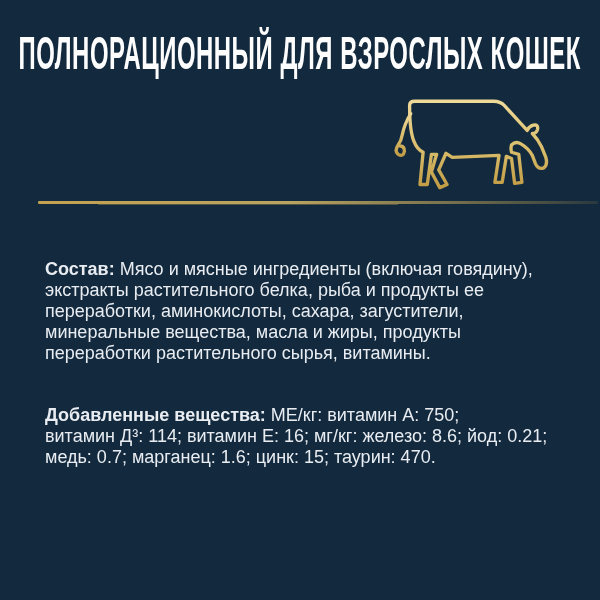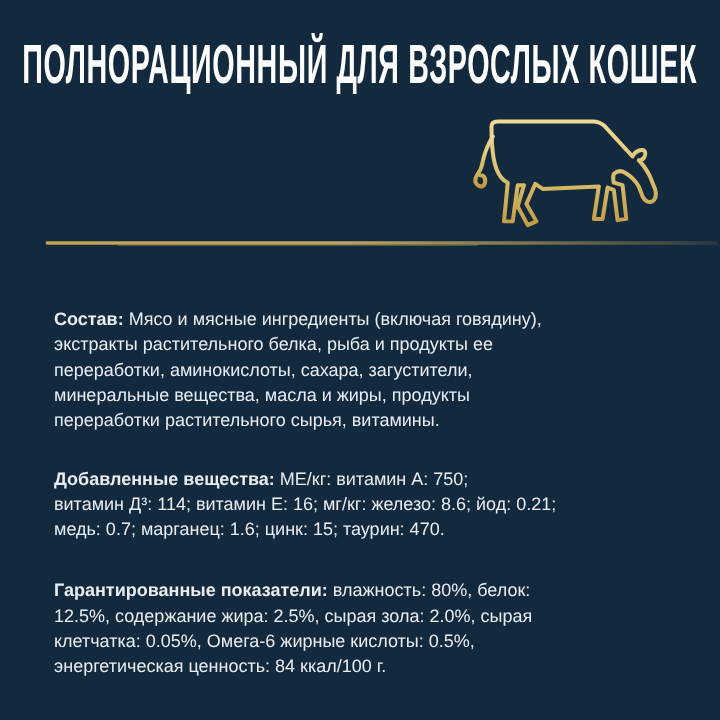--- a/index.html
+++ b/index.html
@@ -30,26 +30,26 @@
     font-weight:bold;font-size:54px;line-height:52px;
     color:#D9BD6B;letter-spacing:1px;
   }
   
   .cow{position:absolute;left:394px;top:98px;width:156px;height:96px;}
   
   .divider{position:absolute;left:38px;top:200px;width:560px;height:6px;}
   
   .para{
     position:absolute;left:45px;width:548px;
-    font-size:15px;line-height:21px;color:#E9EDF2;
+    font-size:18px;line-height:21px;color:#E9EDF2;
   }
   .para .lead{font-weight:bold;}
   .para .rest{white-space:pre;}
   .p1{top:241px;}
-  .p2{top:374px;}
+  .p2{top:387px;}
   .p3{top:467px;}
 </style>
 </head>
 <body>
 
 <div class="canvas">
 
   <div class="top-header">
     <span class="cond">ПОЛНОРАЦИОННЫЙ ДЛЯ ВЗРОСЛЫХ КОШЕК</span>
   </div>
@@ -104,21 +104,14 @@
 переработки растительного сырья, витамины.</span>
   </p>
 
   <p class="para p2">
     <span class="lead">Добавленные вещества:</span>
     <span class="rest">МЕ/кг: витамин А: 750;
 витамин Д³: 114; витамин Е: 16; мг/кг: железо: 8.6; йод: 0.21;
 медь: 0.7; марганец: 1.6; цинк: 15; таурин: 470.</span>
   </p>
 
-  <p class="para p3">
-    <span class="lead">Гарантированные показатели:</span>
-    <span class="rest">влажность: 80%, белок:
-12.5%, содержание жира: 2.5%, сырая зола: 2.0%, сырая
-клетчатка: 0.05%, Омега-6 жирные кислоты: 0.5%,
-энергетическая ценность: 84 ккал/100 г.</span>
-  </p>
 
 </div>
 
 </body></html>

